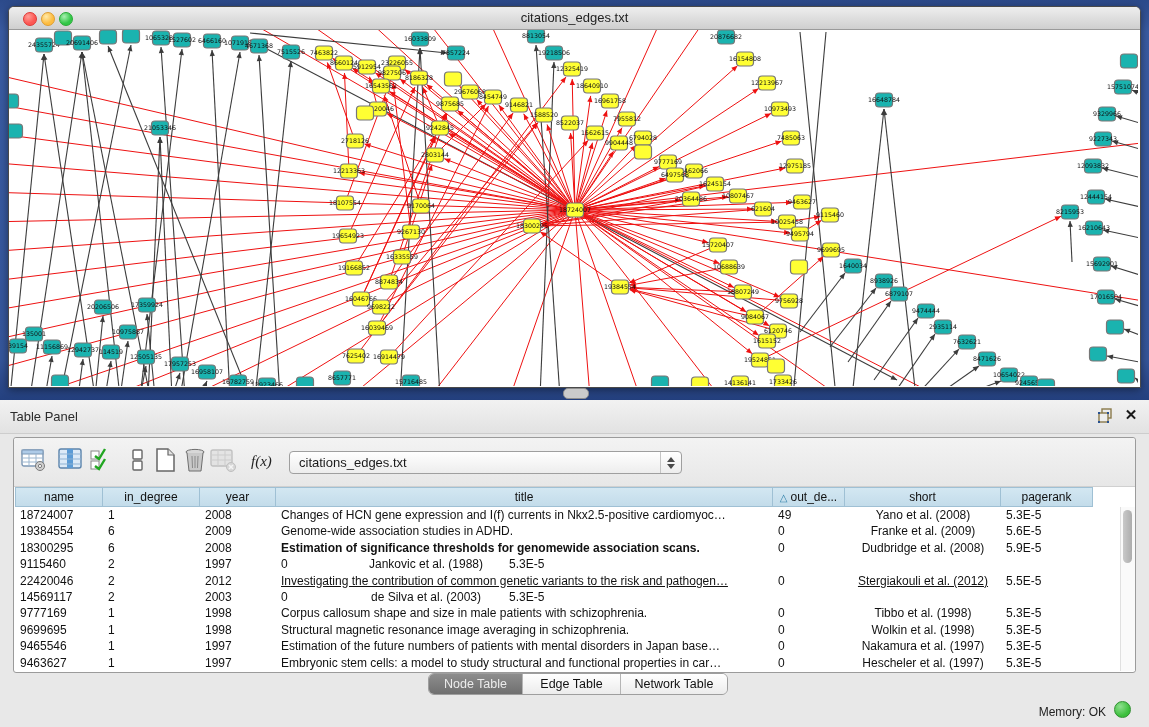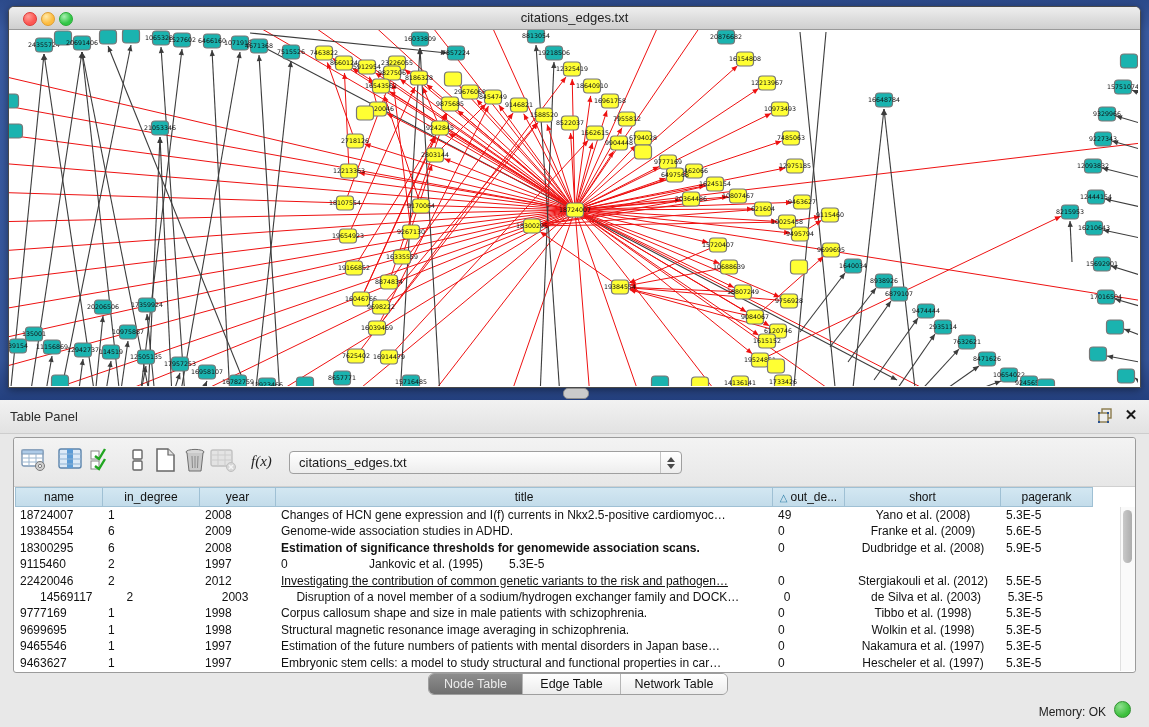--- a/index.html
+++ b/index.html
@@ -783,37 +783,36 @@
           <div class="tcell al" style="width: 497px; font-weight: bold;">Estimation of significance thresholds for genomewide association scans.</div>
           <div class="tcell al" style="width: 72px;">0</div>
           <div class="tcell ac" style="width: 156px;">Dudbridge et al. (2008)</div>
           <div class="tcell al" style="width: 92px;">5.9E-5</div>
         </div>
         <div class="trow">
           <div class="tcell al" style="width: 88px;">9115460</div>
           <div class="tcell al" style="width: 97px;">2</div>
           <div class="tcell al" style="width: 76px;">1997</div>
           <div class="tcell al" style="width: 72px;">0</div>
-          <div class="tcell ac" style="width: 156px;">Jankovic et al. (1995)</div>
+          <div class="tcell ac" style="width: 156px;">Jankovic et al. (1988)</div>
           <div class="tcell al" style="width: 92px;">5.3E-5</div>
         </div>
         <div class="trow">
           <div class="tcell al" style="width: 88px;">22420046</div>
           <div class="tcell al" style="width: 97px;">2</div>
           <div class="tcell al" style="width: 76px;">2012</div>
           <div class="tcell al" style="width: 497px; text-decoration: underline;">Investigating the contribution of common genetic variants to the risk and pathogen…</div>
           <div class="tcell al" style="width: 72px;">0</div>
-          <div class="tcell ac" style="width: 156px;">Stergiakouli et al. (2012)</div>
+          <div class="tcell ac" style="width: 156px; text-decoration: underline;">Stergiakouli et al. (2012)</div>
           <div class="tcell al" style="width: 92px;">5.5E-5</div>
         </div>
         <div class="trow">
-          <div class="tcell al" style="width: 88px; margin-left: 20px;">14569117</div>
+          <div class="tcell al" style="width: 88px;">14569117</div>
           <div class="tcell al" style="width: 97px;">2</div>
           <div class="tcell al" style="width: 76px;">2003</div>
-          <div class="tcell al" style="width: 497px;">Disruption of a novel member of a sodium/hydrogen exchanger family and DOCK…</div>
           <div class="tcell al" style="width: 72px;">0</div>
           <div class="tcell ac" style="width: 156px;">de Silva et al. (2003)</div>
           <div class="tcell al" style="width: 92px;">5.3E-5</div>
         </div>
         <div class="trow">
           <div class="tcell al" style="width: 88px;">9777169</div>
           <div class="tcell al" style="width: 97px;">1</div>
           <div class="tcell al" style="width: 76px;">1998</div>
           <div class="tcell al" style="width: 497px;">Corpus callosum shape and size in male patients with schizophrenia.</div>
           <div class="tcell al" style="width: 72px;">0</div>

